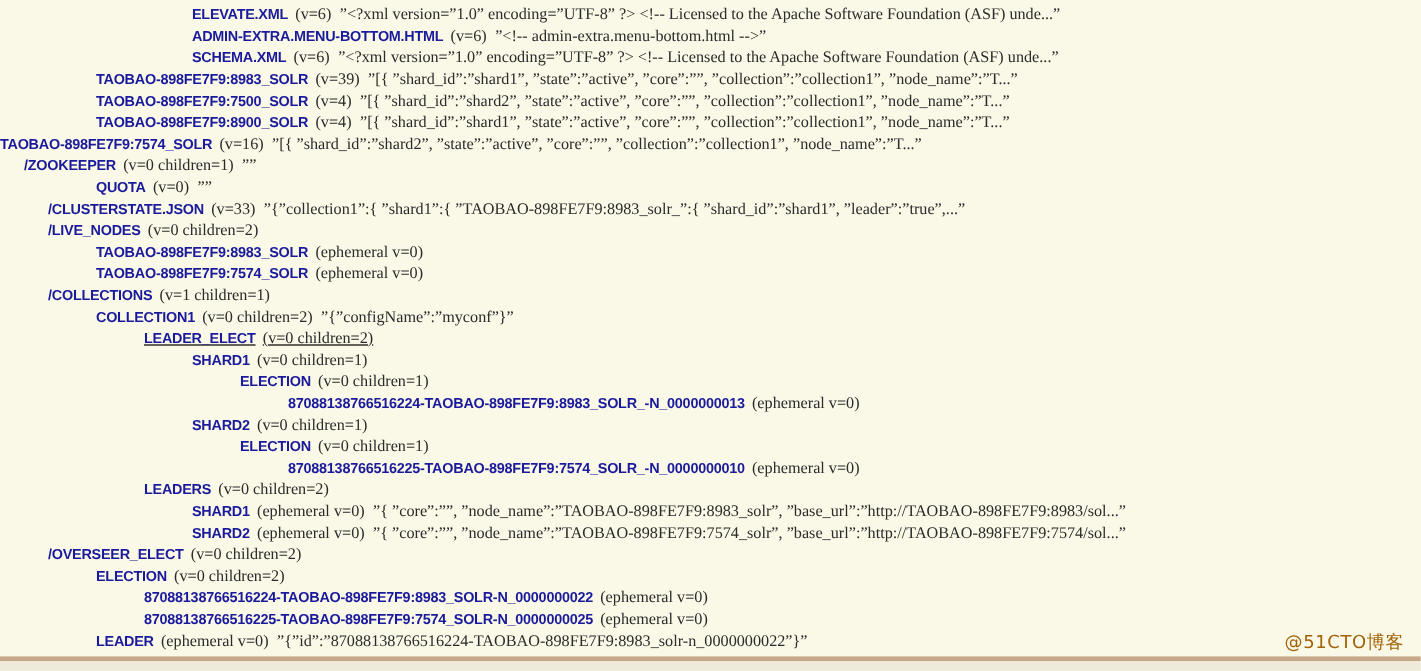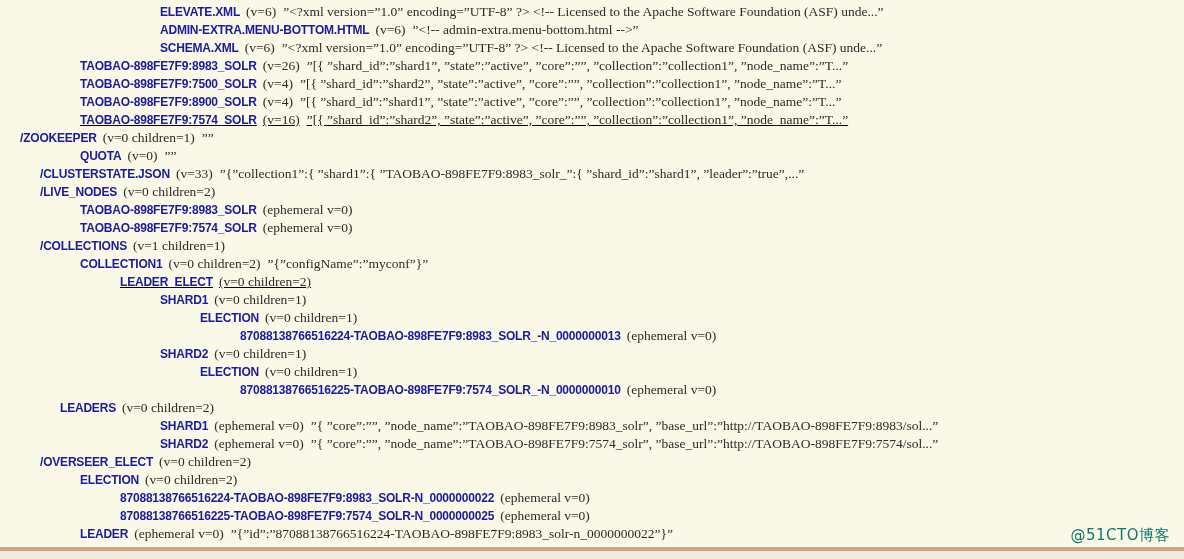--- a/index.html
+++ b/index.html
@@ -78,55 +78,55 @@
   .bottom-bar-light {
     bottom: 0;
     height: 8px;
     background: #efeada;
   }
 
   .watermark {
     position: absolute;
     right: 14px;
     bottom: 14px;
-    color: #0f766e;
+    color: #a16207;
     font-size: 15px;
     font-family: "DejaVu Sans", sans-serif;
     letter-spacing: 0.5px;
     user-select: none;
   }
 </style>
 </head>
 <body>
 
 <div id="zk-tree">
   <div id="rows-container">
       <div class="zk-row"><span class="zk-inner" style="margin-left: 160px;"><span class="zk-name">elevate.xml</span><span class="zk-meta">(v=6)</span><span class="zk-data">”&lt;?xml version=”1.0” encoding=”UTF-8” ?&gt; &lt;!-- Licensed to the Apache Software Foundation (ASF) unde...”</span></span></div>
       <div class="zk-row"><span class="zk-inner" style="margin-left: 160px; text-align: center;"><span class="zk-name">admin-extra.menu-bottom.html</span><span class="zk-meta">(v=6)</span><span class="zk-data">”&lt;!-- admin-extra.menu-bottom.html --&gt;”</span></span></div>
       <div class="zk-row"><span class="zk-inner" style="margin-left: 160px;"><span class="zk-name">schema.xml</span><span class="zk-meta">(v=6)</span><span class="zk-data">”&lt;?xml version=”1.0” encoding=”UTF-8” ?&gt; &lt;!-- Licensed to the Apache Software Foundation (ASF) unde...”</span></span></div>
-      <div class="zk-row"><span class="zk-inner" style="margin-left: 80px;"><span class="zk-name">TAOBAO-898FE7F9:8983_solr</span><span class="zk-meta">(v=26)</span><span class="zk-data">”[{ ”shard_id”:”shard1”, ”state”:”active”, ”core”:””, ”collection”:”collection1”, ”node_name”:”T...”</span></span></div>
+      <div class="zk-row"><span class="zk-inner" style="margin-left: 80px;"><span class="zk-name">TAOBAO-898FE7F9:8983_solr</span><span class="zk-meta">(v=39)</span><span class="zk-data">”[{ ”shard_id”:”shard1”, ”state”:”active”, ”core”:””, ”collection”:”collection1”, ”node_name”:”T...”</span></span></div>
       <div class="zk-row"><span class="zk-inner" style="margin-left: 80px;"><span class="zk-name">TAOBAO-898FE7F9:7500_solr</span><span class="zk-meta">(v=4)</span><span class="zk-data">”[{ ”shard_id”:”shard2”, ”state”:”active”, ”core”:””, ”collection”:”collection1”, ”node_name”:”T...”</span></span></div>
       <div class="zk-row"><span class="zk-inner" style="margin-left: 80px;"><span class="zk-name">TAOBAO-898FE7F9:8900_solr</span><span class="zk-meta">(v=4)</span><span class="zk-data">”[{ ”shard_id”:”shard1”, ”state”:”active”, ”core”:””, ”collection”:”collection1”, ”node_name”:”T...”</span></span></div>
-      <div class="zk-row"><span class="zk-inner" style="margin-left: 80px; text-decoration: underline;"><span class="zk-name">TAOBAO-898FE7F9:7574_solr</span><span class="zk-meta">(v=16)</span><span class="zk-data">”[{ ”shard_id”:”shard2”, ”state”:”active”, ”core”:””, ”collection”:”collection1”, ”node_name”:”T...”</span></span></div>
+      <div class="zk-row"><span class="zk-inner" style=""><span class="zk-name">TAOBAO-898FE7F9:7574_solr</span><span class="zk-meta">(v=16)</span><span class="zk-data">”[{ ”shard_id”:”shard2”, ”state”:”active”, ”core”:””, ”collection”:”collection1”, ”node_name”:”T...”</span></span></div>
       <div class="zk-row"><span class="zk-inner" style="margin-left: 20px;"><span class="zk-name">/zookeeper</span><span class="zk-meta">(v=0 children=1)</span><span class="zk-data">””</span></span></div>
       <div class="zk-row"><span class="zk-inner" style="margin-left: 80px;"><span class="zk-name">quota</span><span class="zk-meta">(v=0)</span><span class="zk-data">””</span></span></div>
       <div class="zk-row"><span class="zk-inner" style="margin-left: 40px;"><span class="zk-name">/clusterstate.json</span><span class="zk-meta">(v=33)</span><span class="zk-data">”{”collection1”:{ ”shard1”:{ ”TAOBAO-898FE7F9:8983_solr_”:{ ”shard_id”:”shard1”, ”leader”:”true”,...”</span></span></div>
       <div class="zk-row"><span class="zk-inner" style="margin-left: 40px;"><span class="zk-name">/live_nodes</span><span class="zk-meta">(v=0 children=2)</span></span></div>
       <div class="zk-row"><span class="zk-inner" style="margin-left: 80px;"><span class="zk-name">TAOBAO-898FE7F9:8983_solr</span><span class="zk-meta">(ephemeral v=0)</span></span></div>
       <div class="zk-row"><span class="zk-inner" style="margin-left: 80px;"><span class="zk-name">TAOBAO-898FE7F9:7574_solr</span><span class="zk-meta">(ephemeral v=0)</span></span></div>
       <div class="zk-row"><span class="zk-inner" style="margin-left: 40px;"><span class="zk-name">/collections</span><span class="zk-meta">(v=1 children=1)</span></span></div>
       <div class="zk-row"><span class="zk-inner" style="margin-left: 80px;"><span class="zk-name">collection1</span><span class="zk-meta">(v=0 children=2)</span><span class="zk-data">”{”configName”:”myconf”}”</span></span></div>
       <div class="zk-row"><span class="zk-inner" style="margin-left: 120px; text-decoration: underline;"><span class="zk-name">leader_elect</span><span class="zk-meta">(v=0 children=2)</span></span></div>
       <div class="zk-row"><span class="zk-inner" style="margin-left: 160px;"><span class="zk-name">shard1</span><span class="zk-meta">(v=0 children=1)</span></span></div>
       <div class="zk-row"><span class="zk-inner" style="margin-left: 200px;"><span class="zk-name">election</span><span class="zk-meta">(v=0 children=1)</span></span></div>
       <div class="zk-row"><span class="zk-inner" style="margin-left: 240px;"><span class="zk-name">87088138766516224-TAOBAO-898FE7F9:8983_solr_-n_0000000013</span><span class="zk-meta">(ephemeral v=0)</span></span></div>
       <div class="zk-row"><span class="zk-inner" style="margin-left: 160px;"><span class="zk-name">shard2</span><span class="zk-meta">(v=0 children=1)</span></span></div>
       <div class="zk-row"><span class="zk-inner" style="margin-left: 200px;"><span class="zk-name">election</span><span class="zk-meta">(v=0 children=1)</span></span></div>
       <div class="zk-row"><span class="zk-inner" style="margin-left: 240px;"><span class="zk-name">87088138766516225-TAOBAO-898FE7F9:7574_solr_-n_0000000010</span><span class="zk-meta">(ephemeral v=0)</span></span></div>
-      <div class="zk-row"><span class="zk-inner" style="margin-left: 60px;"><span class="zk-name">leaders</span><span class="zk-meta">(v=0 children=2)</span></span></div>
+      <div class="zk-row"><span class="zk-inner" style="margin-left: 120px;"><span class="zk-name">leaders</span><span class="zk-meta">(v=0 children=2)</span></span></div>
       <div class="zk-row"><span class="zk-inner" style="margin-left: 160px;"><span class="zk-name">shard1</span><span class="zk-meta">(ephemeral v=0)</span><span class="zk-data">”{ ”core”:””, ”node_name”:”TAOBAO-898FE7F9:8983_solr”, ”base_url”:”http://TAOBAO-898FE7F9:8983/sol...”</span></span></div>
       <div class="zk-row"><span class="zk-inner" style="margin-left: 160px;"><span class="zk-name">shard2</span><span class="zk-meta">(ephemeral v=0)</span><span class="zk-data">”{ ”core”:””, ”node_name”:”TAOBAO-898FE7F9:7574_solr”, ”base_url”:”http://TAOBAO-898FE7F9:7574/sol...”</span></span></div>
       <div class="zk-row"><span class="zk-inner" style="margin-left: 40px;"><span class="zk-name">/overseer_elect</span><span class="zk-meta">(v=0 children=2)</span></span></div>
       <div class="zk-row"><span class="zk-inner" style="margin-left: 80px;"><span class="zk-name">election</span><span class="zk-meta">(v=0 children=2)</span></span></div>
       <div class="zk-row"><span class="zk-inner" style="margin-left: 120px;"><span class="zk-name">87088138766516224-TAOBAO-898FE7F9:8983_solr-n_0000000022</span><span class="zk-meta">(ephemeral v=0)</span></span></div>
       <div class="zk-row"><span class="zk-inner" style="margin-left: 120px;"><span class="zk-name">87088138766516225-TAOBAO-898FE7F9:7574_solr-n_0000000025</span><span class="zk-meta">(ephemeral v=0)</span></span></div>
       <div class="zk-row"><span class="zk-inner" style="margin-left: 80px;"><span class="zk-name">leader</span><span class="zk-meta">(ephemeral v=0)</span><span class="zk-data">”{”id”:”87088138766516224-TAOBAO-898FE7F9:8983_solr-n_0000000022”}”</span></span></div>
     </div>
 
   <div class="bottom-bar bottom-bar-tan"></div>

